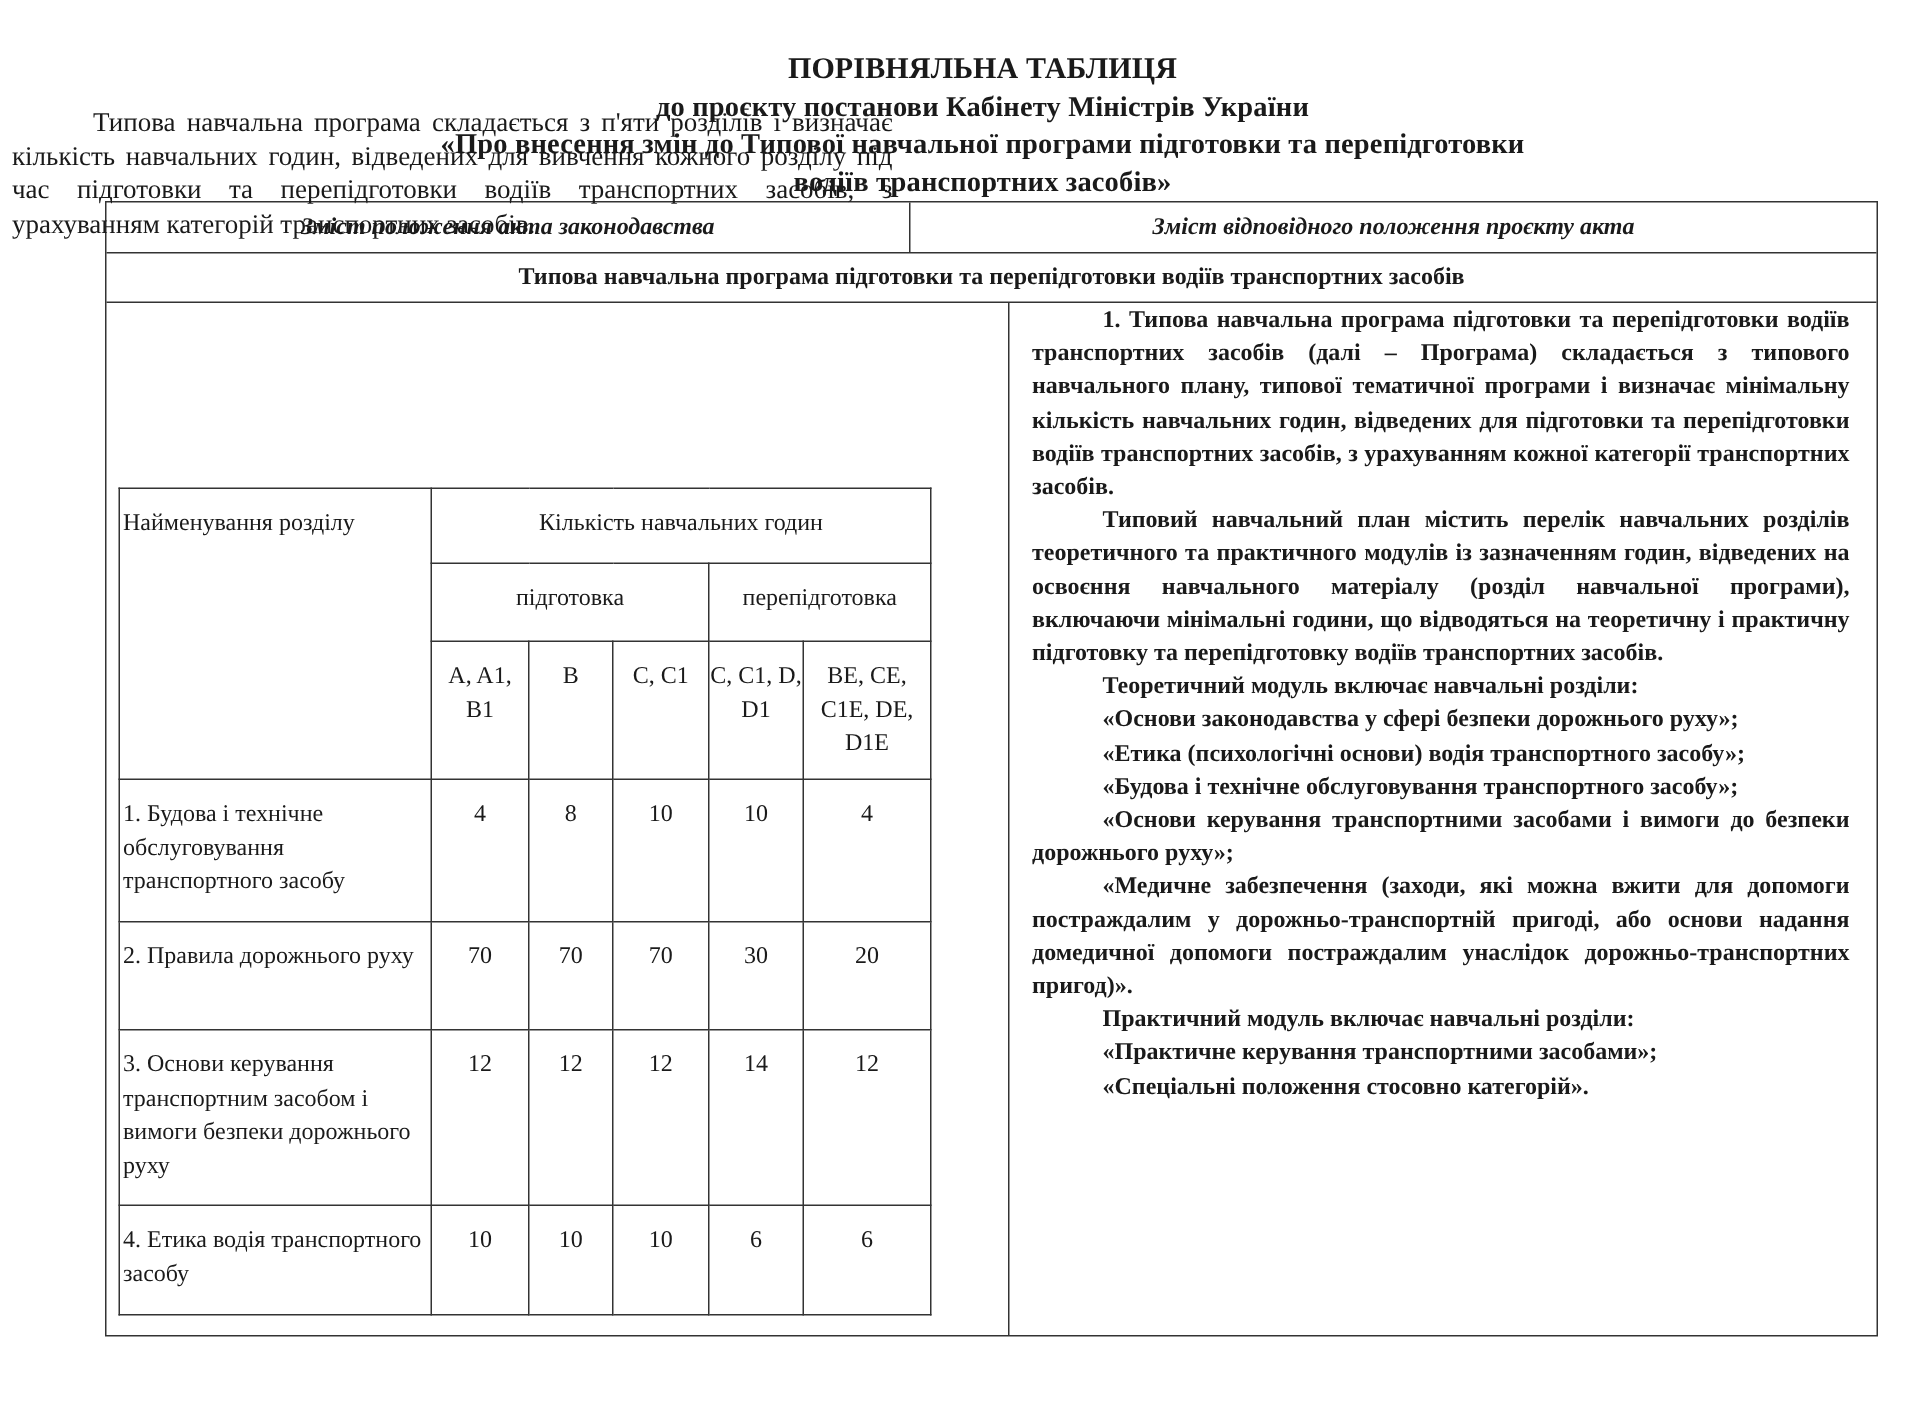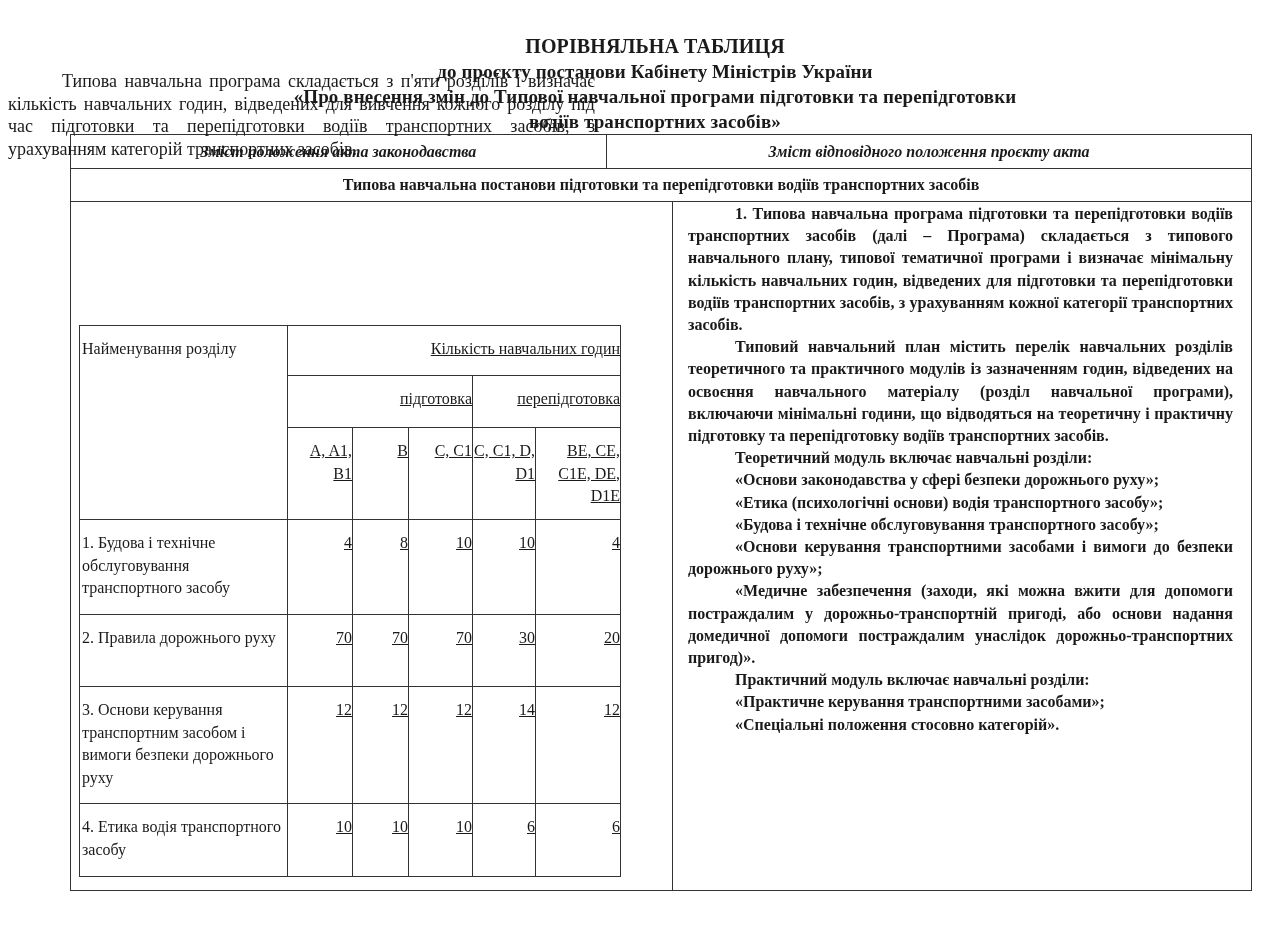--- a/index.html
+++ b/index.html
@@ -28,40 +28,40 @@
   }
   .right-text {
     position:absolute; left:688px; top:203px; width:545px; font-size:16px; line-height:22.2px;
     font-weight:bold; text-align:justify;
   }
   .right-text p { margin:0; text-indent:47px; }
   .hours {
     position:absolute; left:79px; top:325px; border-collapse:collapse; font-size:16px; line-height:22.5px;
   }
   .hours td { border:1.3px solid #333; padding:0; vertical-align:top; }
-  .hours .c { text-align:right;text-decoration:underline; }
+  .hours .c { text-align:center; }
   .hours .name { width:205px; padding-left:2px; }
   .pad-top { padding-top:12px !important; }
 </style>
 </head>
 <body>
 
 <div class="title-block">
   <div class="t1">ПОРІВНЯЛЬНА ТАБЛИЦЯ</div>
   <div>до проєкту постанови Кабінету Міністрів України</div>
   <div>«Про внесення змін до Типової навчальної програми підготовки та перепідготовки</div>
   <div>водіїв транспортних засобів»</div>
 </div>
 
 <div class="outer">
   <div class="hdr-row">
     <div class="hdr-cell hdr-left">Зміст положення акта законодавства</div>
     <div class="hdr-cell hdr-right">Зміст відповідного положення проєкту акта</div>
   </div>
-  <div class="sec-row">Типова навчальна постанови підготовки та перепідготовки водіїв транспортних засобів</div>
+  <div class="sec-row">Типова навчальна програма підготовки та перепідготовки водіїв транспортних засобів</div>
   <div class="col-left"></div>
   <div class="col-right"></div>
 </div>
 
 <div class="intro">Типова навчальна програма складається з п'яти розділів і визначає кількість навчальних годин, відведених для вивчення кожного розділу під час підготовки та перепідготовки водіїв транспортних засобів, з урахуванням категорій транспортних засобів.</div>
 
 <table class="hours">
   <tbody>
       <tr style="height:50px">
     <td class="name pad-top" rowspan="3">Найменування розділу</td>

